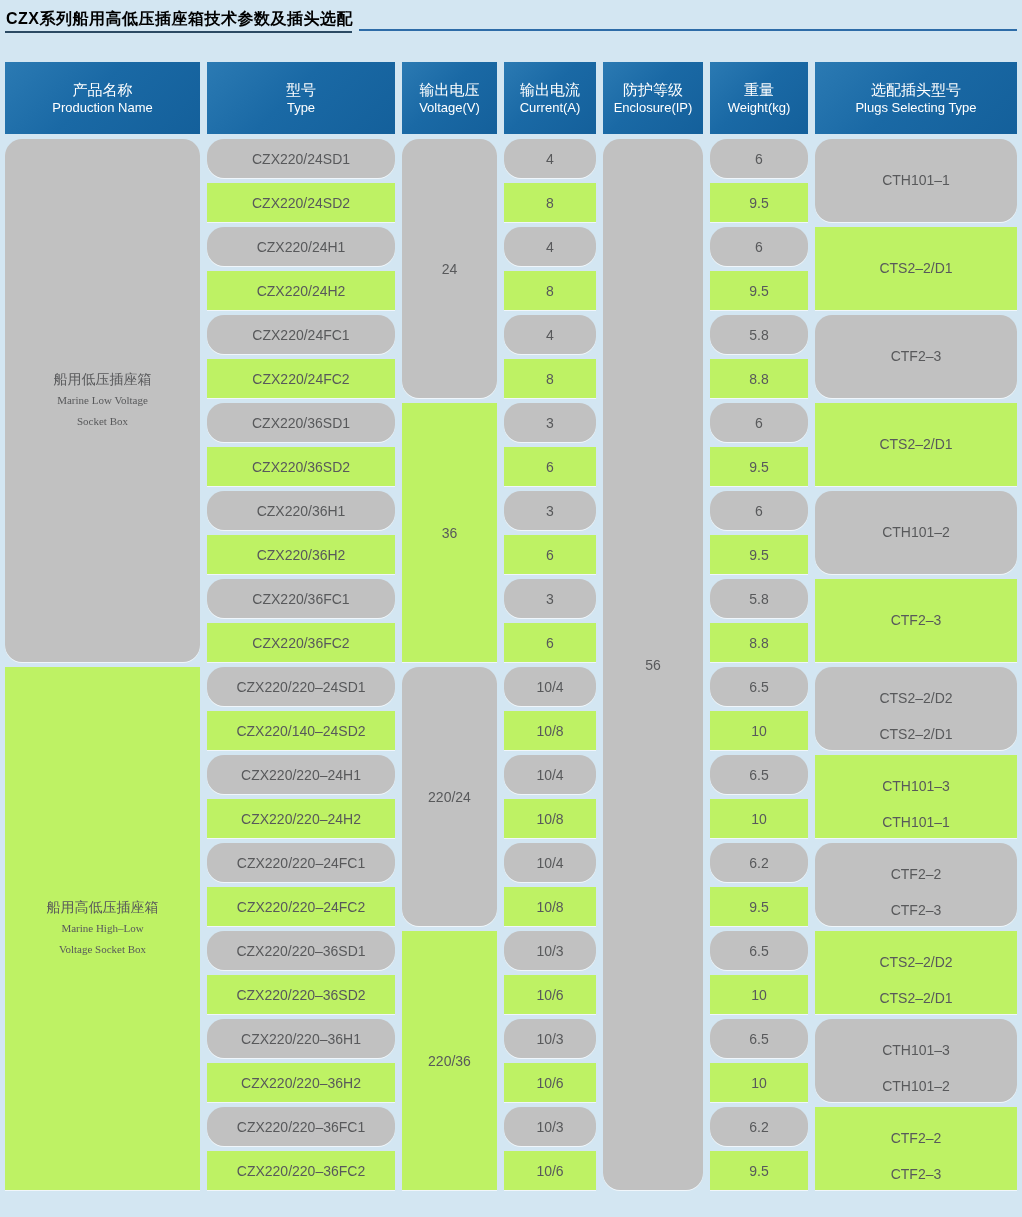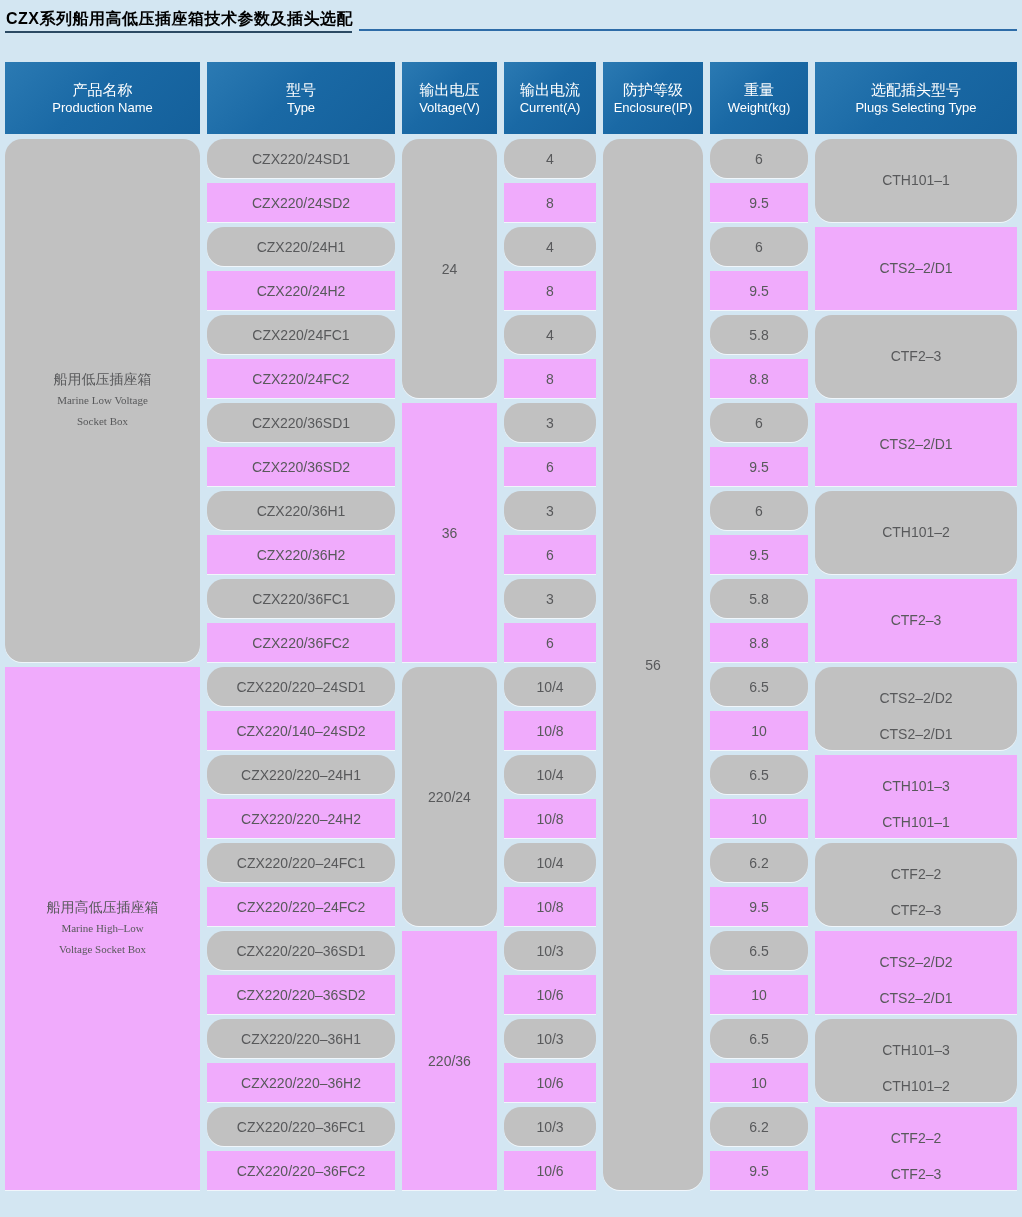--- a/index.html
+++ b/index.html
@@ -46,21 +46,21 @@
   td {
     height: 39px;
     text-align: center;
     vertical-align: middle;
     color: #58595b;
     font-size: 14px;
     padding: 0 2px;
     box-shadow: 0 1px 0 rgba(255,255,255,0.65);
   }
   td.g { background: #c1c1c1; border-radius: 17px; }
-  td.w { background: #f0abfc; }
+  td.w { background: #bef264; }
   td.product .zh { font-size: 14px; line-height: 21px; }
   td.product .en { font-size: 11px; line-height: 21px; font-family: Liberation Serif, serif; }
   td.plug div { line-height: 21px; margin-top: 15px; }
 </style>
 </head>
 <body>
 
 <div class="title">CZX系列船用高低压插座箱技术参数及插头选配</div>
 <div class="rule-left"></div>
 <div class="rule-right"></div>

